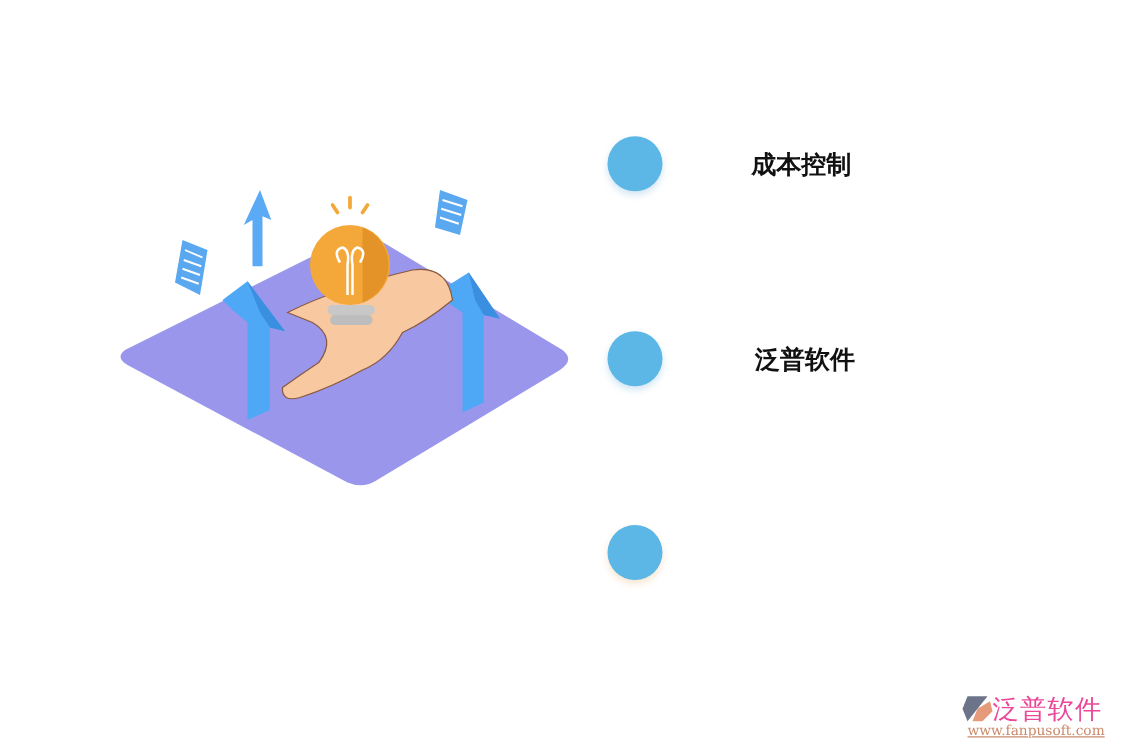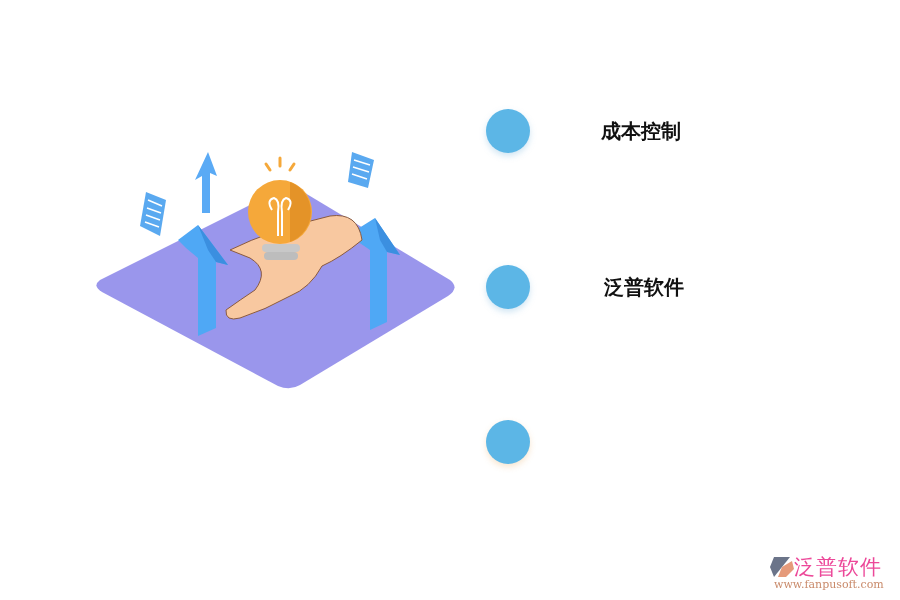--- a/index.html
+++ b/index.html
@@ -6,21 +6,21 @@
   body { width:900px; height:600px; background:#ffffff; position:relative; overflow:hidden;
          font-family: "DejaVu Sans", "Liberation Sans", sans-serif; }
   .illustration { position:absolute; left:90px; top:140px; width:380px; height:260px; }
   .item { position:absolute; left:486px; width:300px; height:44px; }
   .dot { position:absolute; left:0; top:0; width:44px; height:44px; border-radius:50%;
          background:#5cb6e6; box-shadow:0 3px 6px rgba(120,180,220,0.35); }
   .dot.warm { box-shadow:0 3px 6px rgba(240,200,150,0.45); }
   .label { position:absolute; top:0; height:44px; line-height:44px; font-size:20px; font-weight:bold; color:#111; white-space:nowrap; }
   .logo { position:absolute; left:768px; top:553px; width:130px; height:42px; }
   .logo-text { position:absolute; left:26px; top:0; font-size:21px; color:#ec4899; letter-spacing:1px; }
-  .logo-url { position:absolute; left:6px; top:25px; font-size:11px; color:#c98a6a; font-family:"DejaVu Serif", serif; }
+  .logo-url { position:absolute; left:6px; top:25px; font-size:11px; color:#c98a6a; font-family:"DejaVu Serif", serif;text-decoration:underline; }
 </style>
 </head>
 <body>
 
 <div class="illustration">
   <svg width="380" height="260" viewBox="0 0 380 260">
 
     <path d="M10,140 L190,50 Q200,45 210,50 L360,140 Q370,148 358,156 L210,245 Q200,251 188,246 L12,152 Q2,146 10,140 Z" fill="#9a96ec"></path>
 
     <g>

